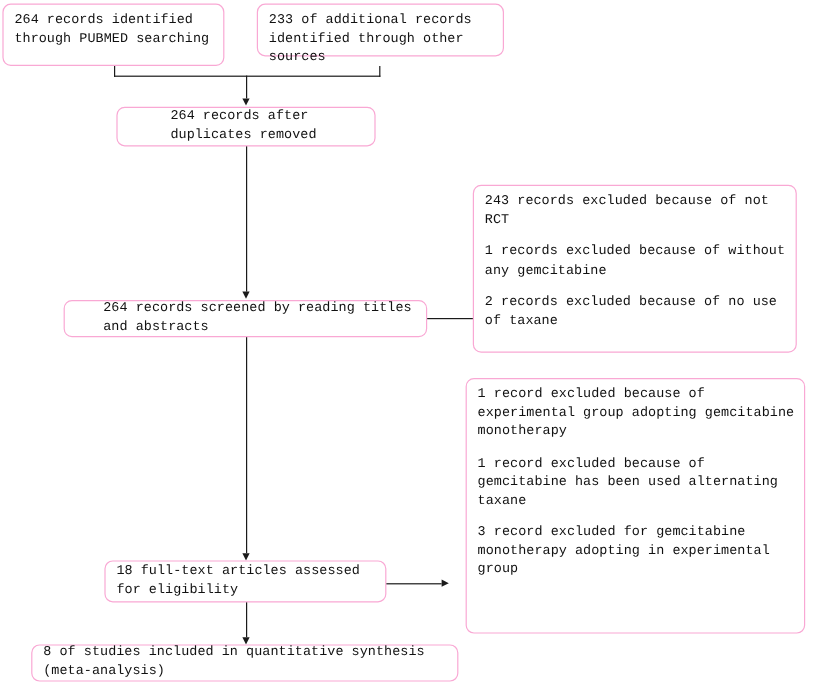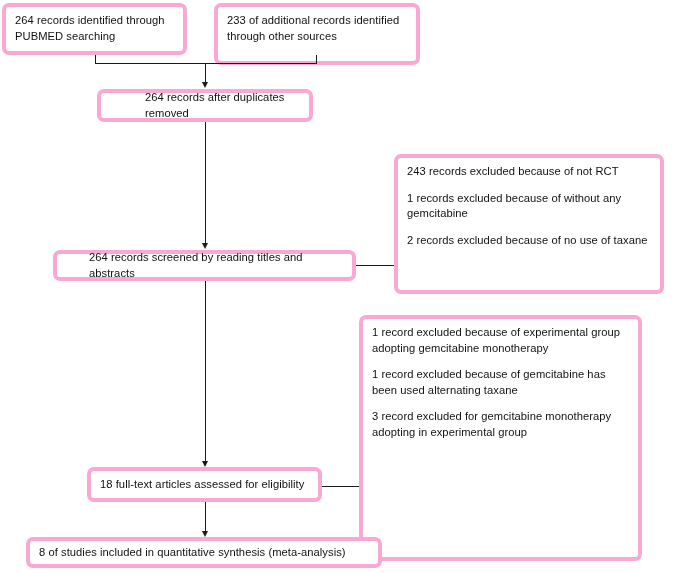--- a/index.html
+++ b/index.html
@@ -12,28 +12,29 @@
     position: relative;
     width: 685px;
     height: 573px;
     background: #ffffff;
     font-family: "Liberation Sans", "DejaVu Sans", sans-serif;
     overflow: hidden;
   }
   .node {
     position: absolute;
     box-sizing: border-box;
-    border: 4px solid #f9a8d4;
+    border: 1px solid #f9a8d4;
     border-radius: 7px;
     background: #ffffff;
     color: #111111;
     font-size: 11.2px;
     line-height: 15.5px;
     padding: 6px 8px 6px 9px;
     letter-spacing: 0.05px;
+    font-family: Liberation Mono, monospace;
   }
   .node.center {
     display: flex;
     align-items: center;
   }
   .node .lines {
     width: 100%;
   }
   .node p {
     margin: 0;
@@ -73,21 +74,21 @@
 <body>
 
 <div id="canvas">
 
   <div class="node" style="left:2px; top:3px; width:185px; height:52px;">
     <div class="lines">
       <p>264 records identified through PUBMED searching</p>
     </div>
   </div>
 
-  <div class="node" style="left:214px; top:3px; width:206px; height:62px;">
+  <div class="node" style="left:214px; top:3px; width:206px; height:44px;">
     <div class="lines">
       <p>233 of additional records identified through other sources</p>
     </div>
   </div>
 
   <div class="vline" style="left:95px; top:55px; height:9px;"></div>
   <div class="vline" style="left:316px; top:55px; height:9px;"></div>
   <div class="hline" style="left:95px; top:63px; width:222px;"></div>
   <div class="vline" style="left:205px; top:63px; height:19px;"></div>
   <div class="arrow-down" style="left:201.7px; top:82px;"></div>
@@ -123,21 +124,21 @@
 
   <div class="node center" style="left:87px; top:467px; width:235px; height:35px;">
     <div class="lines">
       <p>18 full-text articles assessed for eligibility</p>
     </div>
   </div>
 
   <div class="hline" style="left:322px; top:486px; width:46px;"></div>
   <div class="arrow-right" style="left:368px; top:482.7px;"></div>
 
-  <div class="node" style="left:359px; top:315px; width:283px; height:246px;">
+  <div class="node" style="left:388px; top:315px; width:283px; height:213px;">
     <div class="lines">
       <p>1 record excluded because of experimental group adopting gemcitabine monotherapy</p>
       <p>1 record excluded because of gemcitabine has been used alternating taxane</p>
       <p>3 record excluded for gemcitabine monotherapy adopting in experimental group</p>
     </div>
   </div>
 
   <div class="vline" style="left:205px; top:502px; height:29px;"></div>
   <div class="arrow-down" style="left:201.7px; top:531px;"></div>
 

